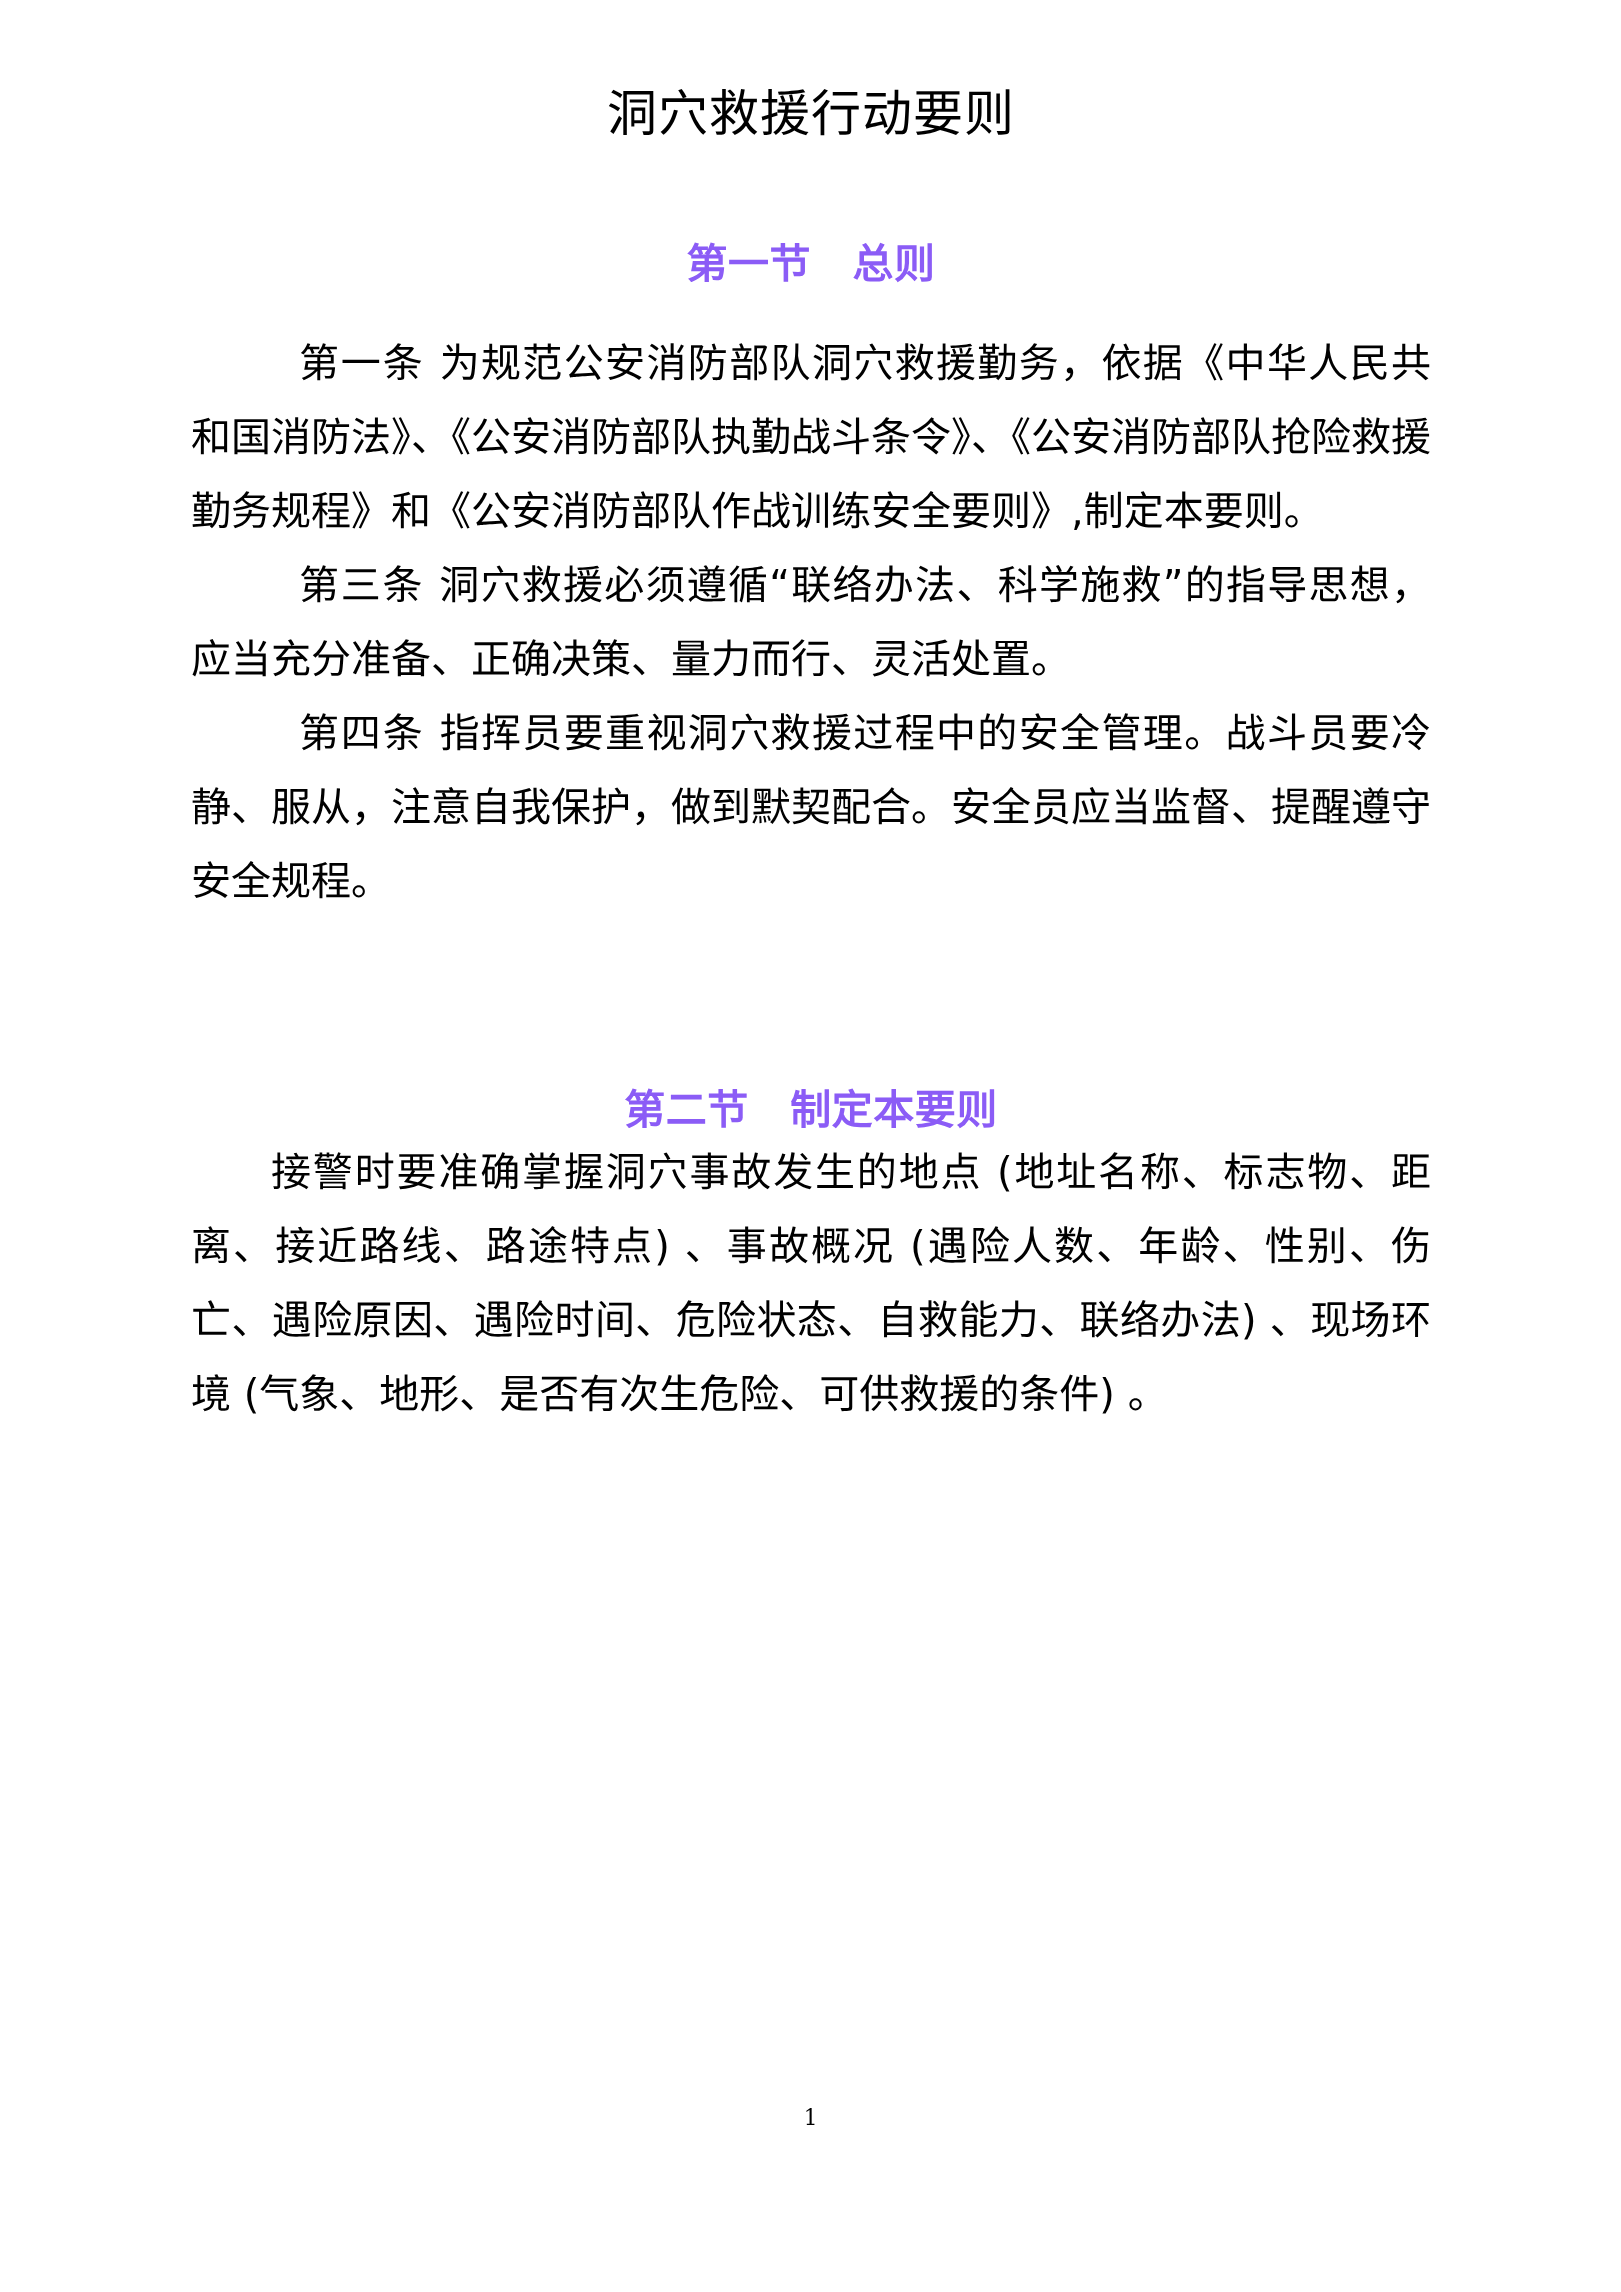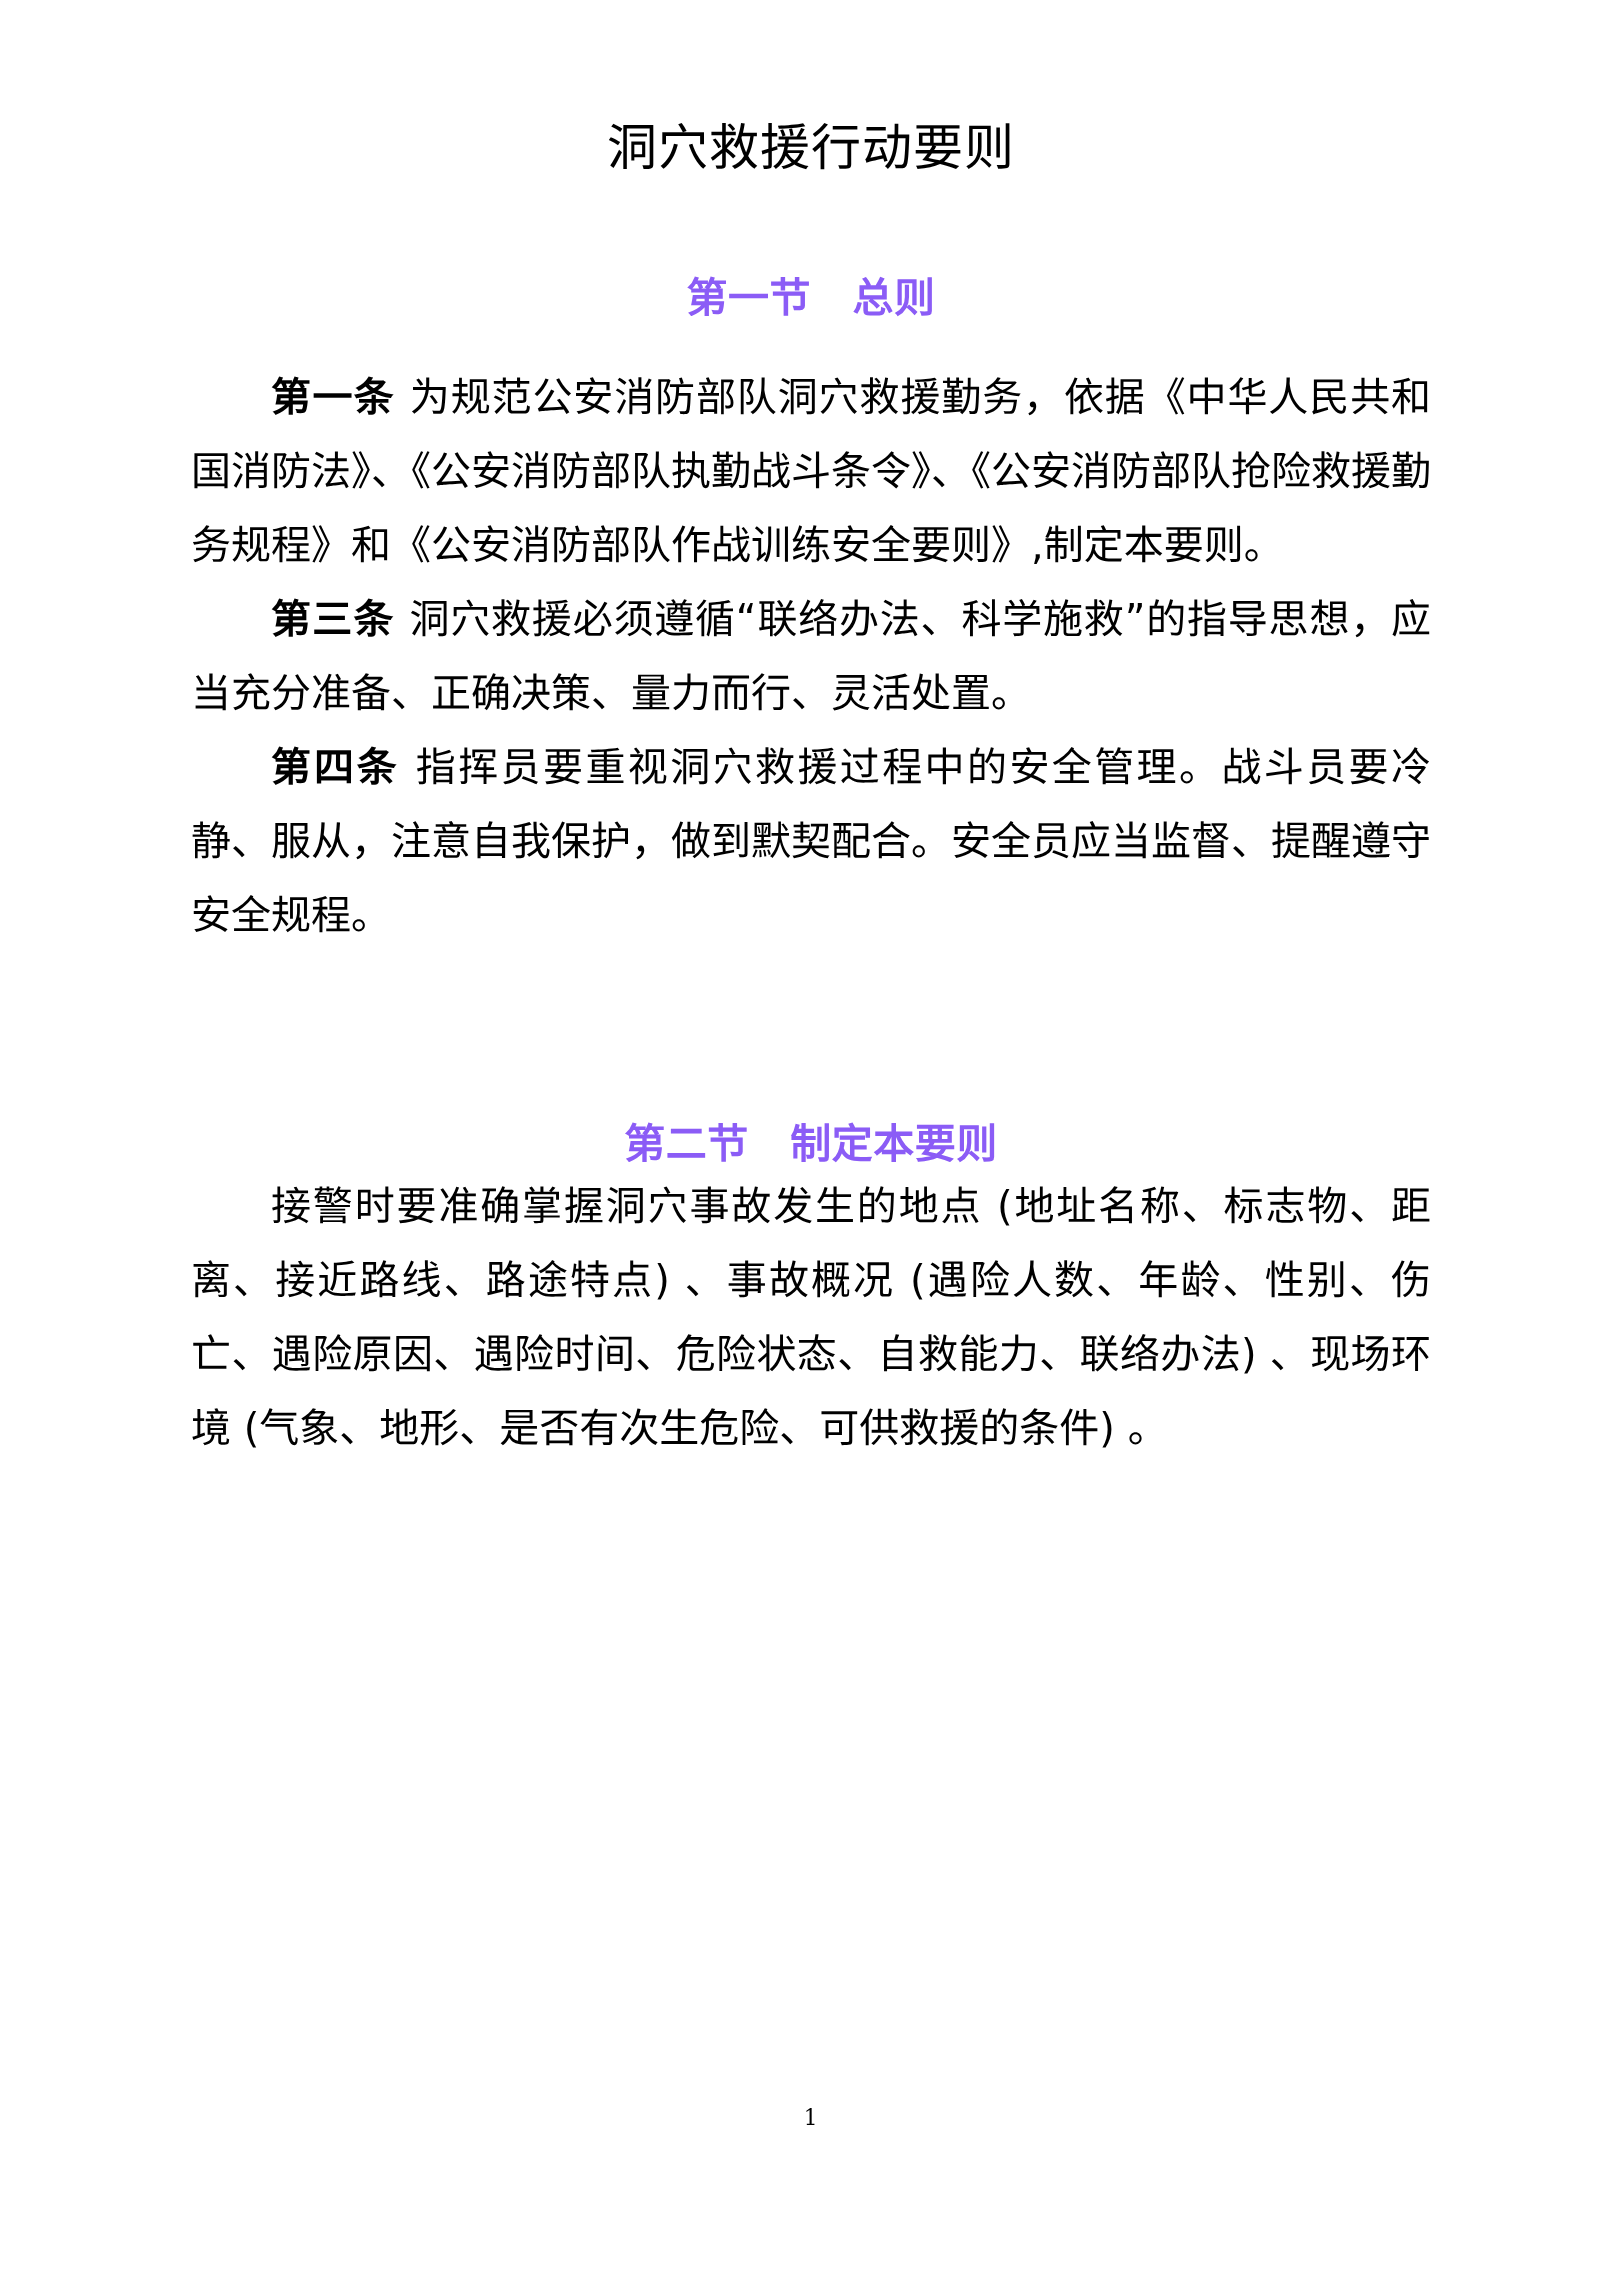--- a/index.html
+++ b/index.html
@@ -29,21 +29,21 @@
 
   
   .doc-title {
     font-family: "DejaVu Serif", "Liberation Serif", serif;
     font-weight: 400;
     font-size: 50px;
     line-height: 1.2;
     text-align: center;
     color: #000000;
     margin: 0;
-    padding-top: 118px;
+    padding-top: 84px;
     letter-spacing: 1px;
   }
 
   
   .section-heading {
     font-family: "DejaVu Serif", "Liberation Serif", serif;
     font-weight: 700;
     font-size: 41px;
     line-height: 1.2;
     text-align: center;
@@ -64,22 +64,23 @@
     margin: 0;
     text-align: justify;
     text-justify: inter-ideograph;
     text-indent: 80px;
     word-break: break-all;
   }
   .para.first-of-section { margin-top: 37px; }
   .para.tight { margin-top: 0; }
 
   .article-no {
-    font-weight: 700;
+    font-weight: 400;
     letter-spacing: 0.5px;
+    margin-left: 28px;
   }
   .gap-after-article { display: inline-block; width: 13.7px; }
 
   
   .blank-line { height: 86px; }
 
   
   .page-number {
     position: absolute;
     left: 0;

